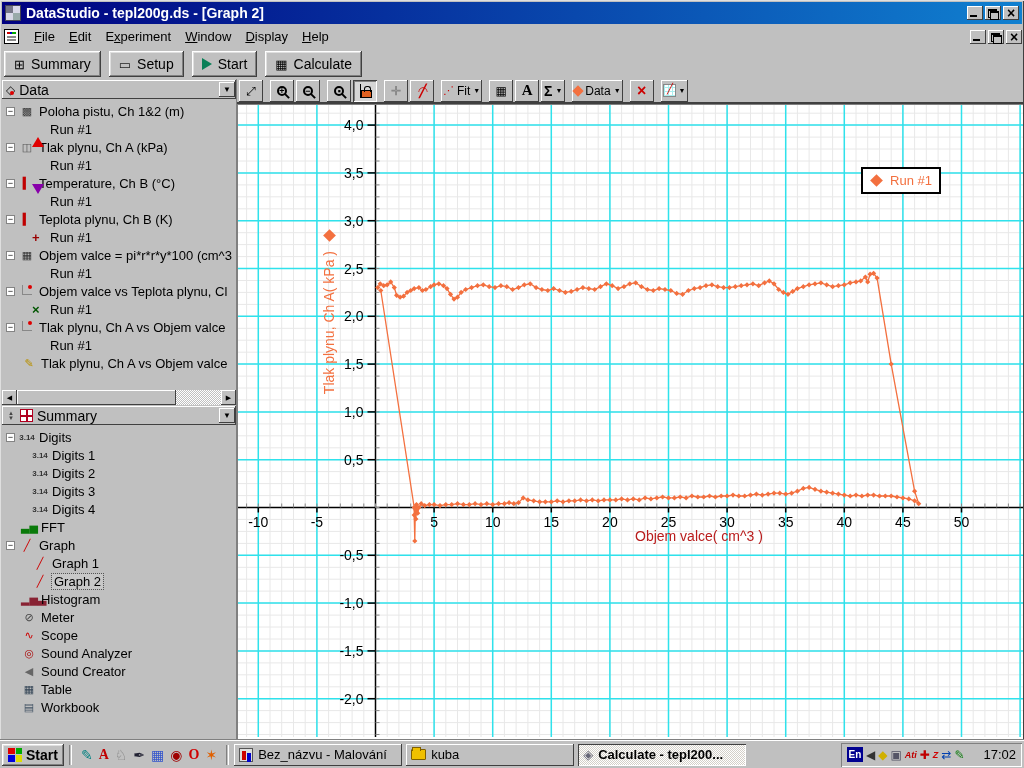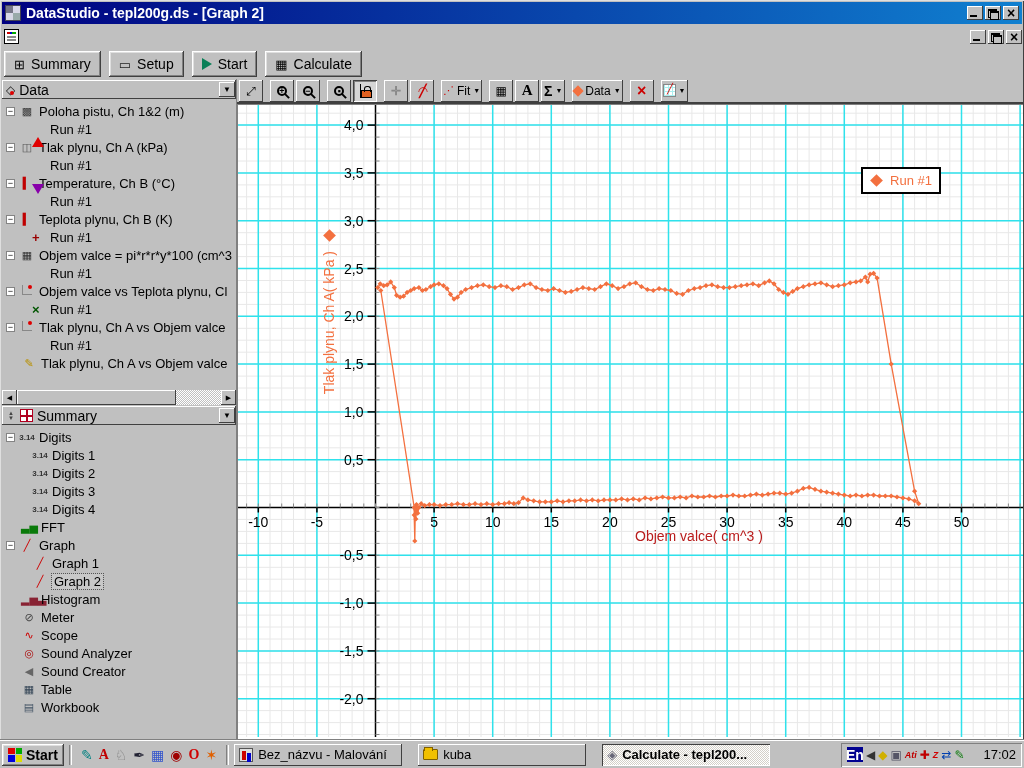--- a/index.html
+++ b/index.html
@@ -121,40 +121,48 @@
   .ql span { font-size:14px; line-height:16px; }
   .taskbtn { height:22px; width:168px; padding:0 5px; display:flex; align-items:center; gap:5px; font-size:13px;
              white-space:nowrap; overflow:hidden; }
   .taskbtn.active { background:repeating-conic-gradient(#fff 0 25%,#d4d0c8 0 50%) 0 0/2px 2px;
              box-shadow: inset 1px 1px 0 #404040, inset -1px -1px 0 #fff; }
   .folder { width:15px; height:11px; background:#f0c000; border:1px solid #806000; border-radius:1px; position:relative; flex:none; }
   .folder::before { content:''; position:absolute; left:0; top:-3px; width:7px; height:3px; background:#f0c000; border:1px solid #806000; border-bottom:none; }
   .paint-ic { width:14px; height:14px; background:#ddd; border:1px solid #555; position:relative; flex:none; }
   .paint-ic::after { content:''; position:absolute; left:2px; top:2px; width:4px; height:9px; background:#c00; box-shadow:5px 2px 0 #00c; }
   .tray { margin-left:auto; height:24px; display:flex; align-items:center; gap:3px; padding:0 6px; }
-  .tray .en { width:16px; height:15px; background:#000090; color:#fff; font-size:14px; font-weight:bold;
+  .tray .en { width:16px; height:15px; background:#000090; color:#fff; font-size:10px; font-weight:bold;
               display:flex; align-items:center; justify-content:center; }
   .tray span.tic { font-size:12px; }
   .clock { margin-left:16px; font-size:13px; }
 </style>
 </head>
 <body>
 
 <div class="app">
 
   <div class="titlebar">
     <span class="ticon"></span>
     <span class="ttext">DataStudio - tepl200g.ds - [Graph 2]</span>
     <span class="wbtn out1 g-min"></span>
     <span class="wbtn out1 g-res"></span>
     <span class="wbtn out1 g-x"></span>
   </div>
 
   <div class="menubar">
     <span class="doc-icon"></span>
+    <span id="menu-items" style="display:flex">
+        <span class="menu-item"><u>F</u>ile</span>
+        <span class="menu-item"><u>E</u>dit</span>
+        <span class="menu-item">E<u>x</u>periment</span>
+        <span class="menu-item"><u>W</u>indow</span>
+        <span class="menu-item"><u>D</u>isplay</span>
+        <span class="menu-item"><u>H</u>elp</span>
+      </span>
     <span class="spacer"></span>
     <span class="wbtn out1 g-min"></span>
     <span class="wbtn out1 g-res"></span>
     <span class="wbtn out1 g-x"></span>
   </div>
 
   <div class="maintools">
     <button class="cmdbtn out" style="border:0">
       <span class="mono-ic">⊞</span>
       <span>Summary</span>
@@ -764,21 +772,21 @@
       <span style="color: rgb(0, 128, 128);">✎</span>
       <span style="color: rgb(192, 0, 0); font-weight: bold; font-family: &quot;Liberation Serif&quot;, serif;">A</span>
       <span style="color: rgb(119, 119, 119);">♘</span>
       <span style="color: rgb(34, 34, 51);">✒</span>
       <span style="color: rgb(51, 85, 204);">▦</span>
       <span style="color: rgb(160, 0, 0);">◉</span>
       <span style="color: rgb(208, 0, 0); font-weight: bold; font-family: &quot;Liberation Serif&quot;, serif;">O</span>
       <span style="color: rgb(224, 96, 0);">✶</span>
     </div>
   <span class="tdiv"></span>
-  <div id="taskbuttons" style="display:flex;gap:16px">
+  <div id="taskbuttons" style="display:flex;gap:4px">
       <button class="taskbtn out1" style="border: 0px;">
         <span class="paint-ic"></span>
         <span>Bez_názvu - Malování</span>
       </button>
       <button class="taskbtn out1" style="border: 0px;">
         <span class="folder"></span>
         <span>kuba</span>
       </button>
       <button class="taskbtn active" style="border: 0px;">
         <span style="color: rgb(102, 102, 119);">◈</span>

